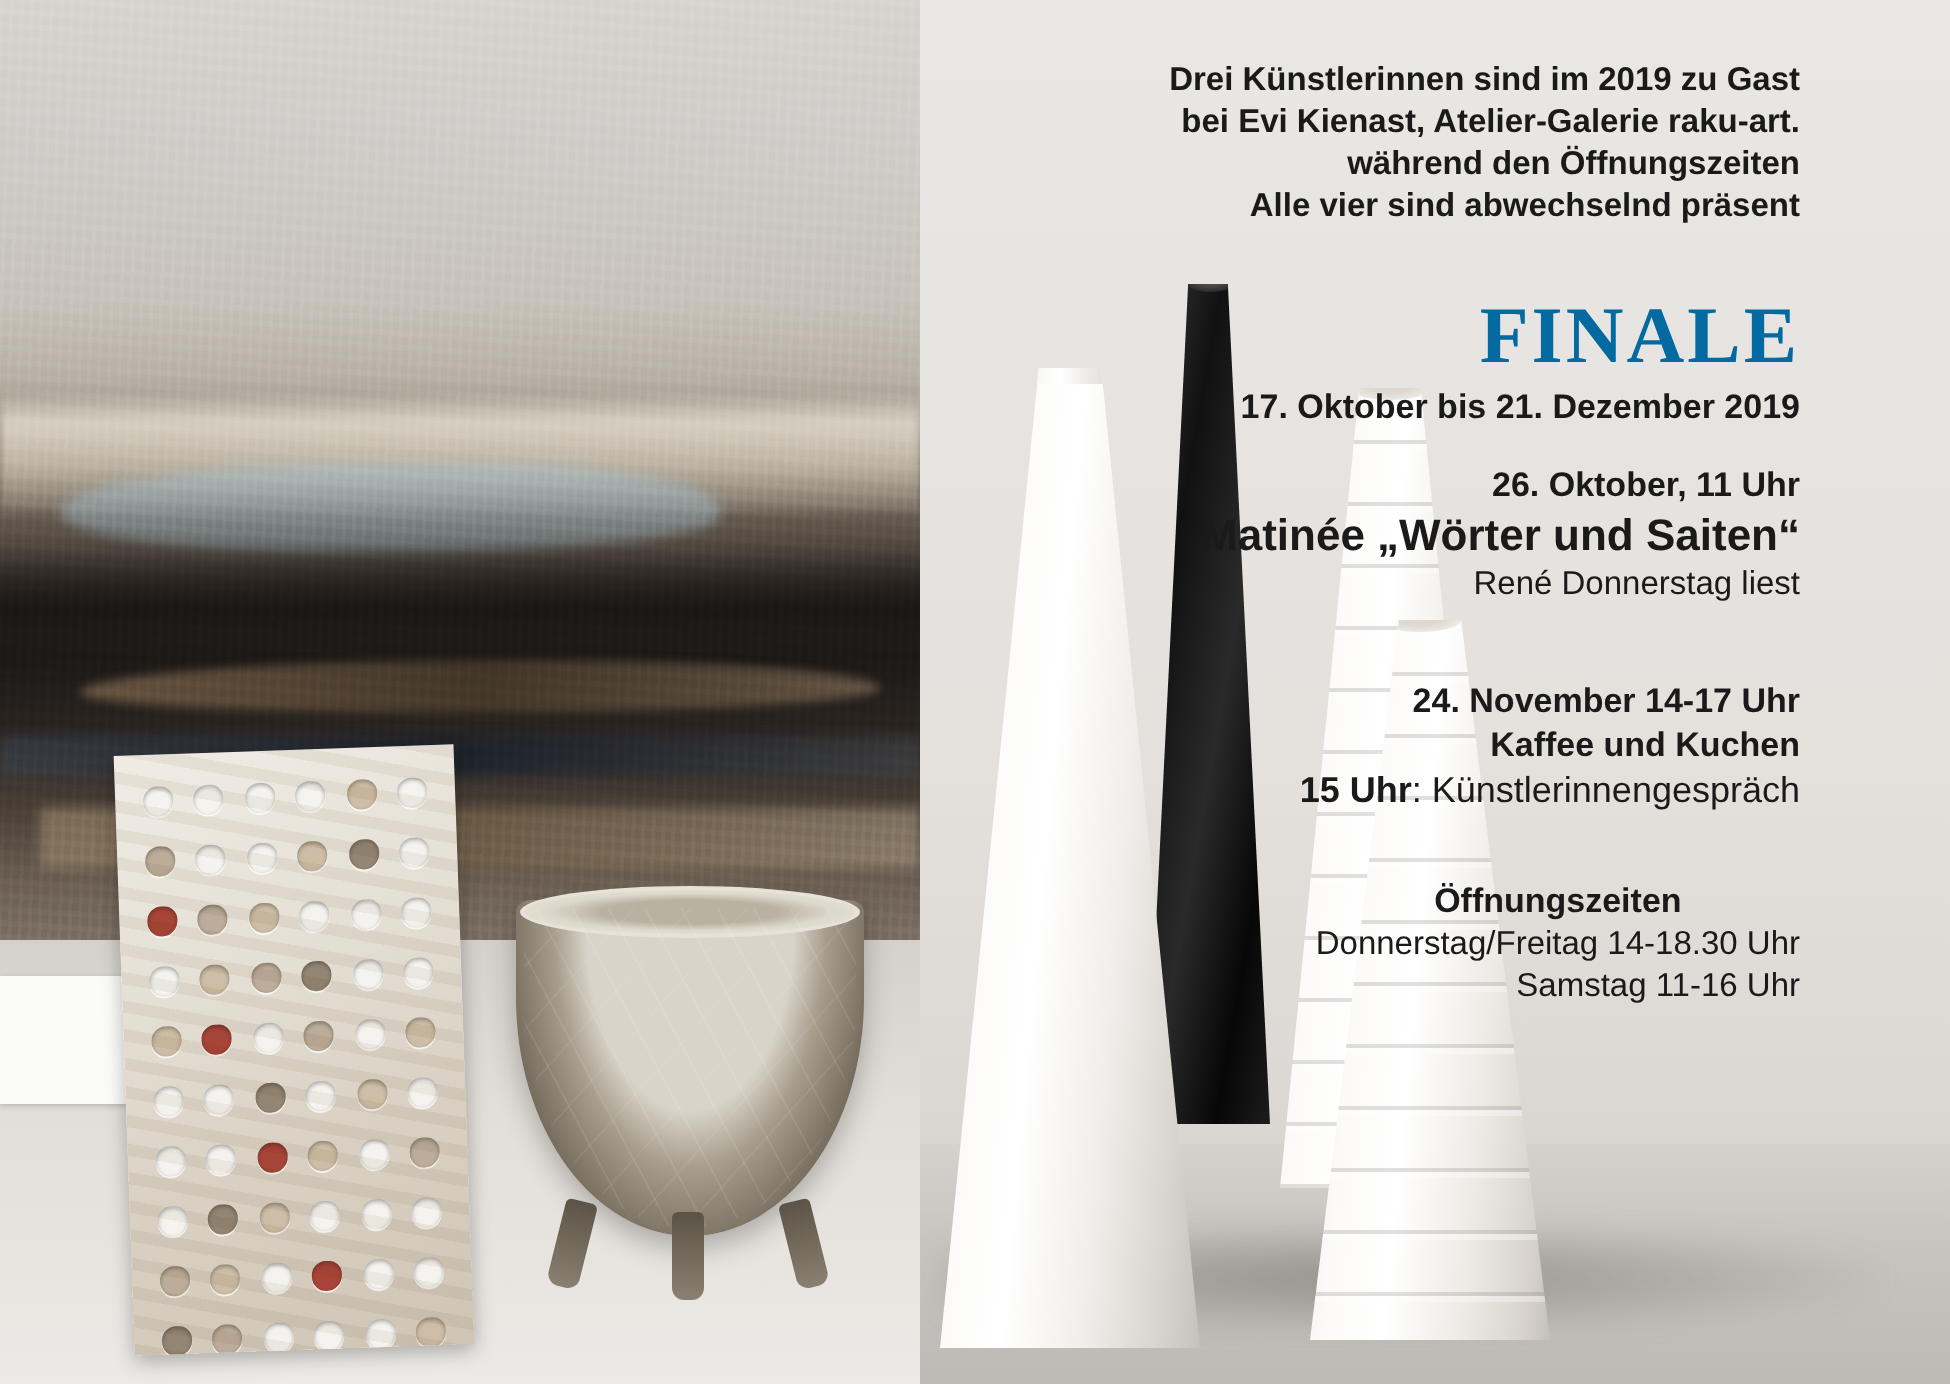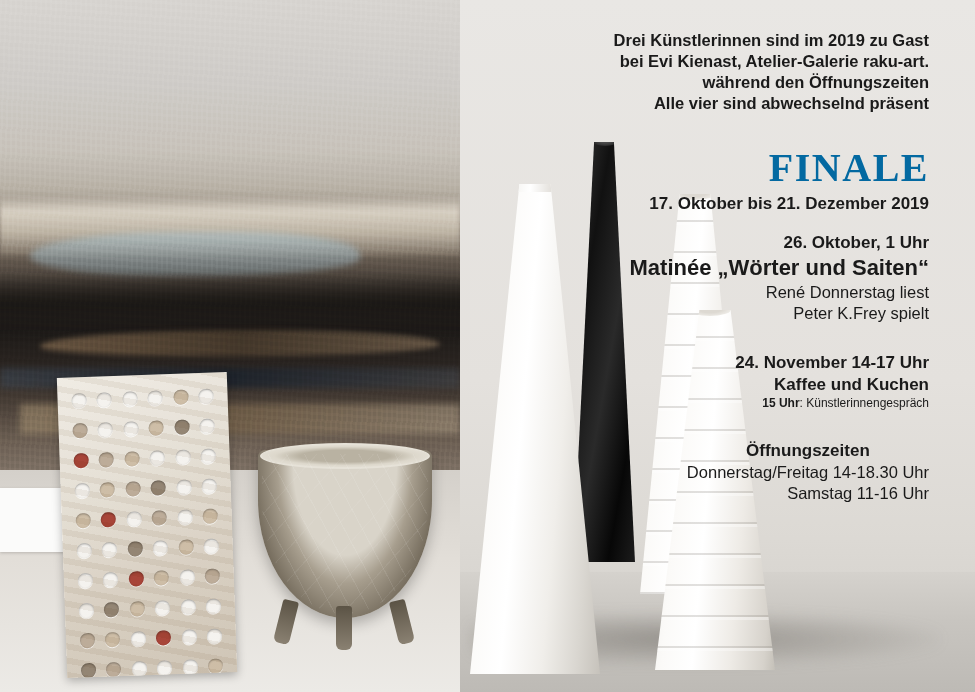--- a/index.html
+++ b/index.html
@@ -274,21 +274,20 @@
   }
 
   
   .text-layer {
     position: absolute;
     left: 460px;
     top: 0;
     width: 468px;
     height: 692px;
     color: #1a1a1a;
-    margin-left: 29px;
   }
   .block {
     position: absolute;
     right: 28px;
     text-align: right;
     line-height: 1.28;
   }
   .intro { top: 30px; font-size: 16.5px; font-weight: bold; }
   .intro div { white-space: nowrap; }
 
@@ -300,24 +299,24 @@
     letter-spacing: 1.5px;
     font-family: "Liberation Serif", serif;
   }
   .dates { top: 193px; font-size: 17px; font-weight: bold; }
 
   .event1 { top: 232px; font-size: 16.5px; }
   .event1 .l1 { font-weight: bold; font-size: 17px; }
   .event1 .l2 { font-weight: bold; font-size: 22px; }
   .event1 .l3, .event1 .l4 { font-weight: normal; font-size: 16.5px; }
 
-  .event2 { top: 352px; font-size: 16.5px; }
+  .event2 { top: 340px; font-size: 16.5px; }
   .event2 .l1 { font-weight: bold; font-size: 17px; }
   .event2 .l2 { font-weight: bold; font-size: 17px; }
-  .event2 .l3 { font-size: 12px; text-align: right; }
+  .event2 .l3 { font-size: 18px; text-align: right; }
   .event2 .l3 b { font-weight: bold; }
 
   .hours { top: 440px; font-size: 16.5px; }
   .hours .title { font-weight: bold; font-size: 17px; text-align: center; }
 
   .contact { top: 558px; font-size: 15.5px; }
   .contact .name { font-weight: bold; font-size: 16px; margin-bottom: 1px; }
 </style>
 </head>
 <body>
@@ -445,24 +444,23 @@
       <div>bei Evi Kienast, Atelier-Galerie raku-art.</div>
       <div>während den Öffnungszeiten</div>
       <div>Alle vier sind abwechselnd präsent</div>
     </div>
 
     <div class="block finale">FINALE</div>
 
     <div class="block dates">17. Oktober bis 21. Dezember 2019</div>
 
     <div class="block event1">
-      <div class="l1">26. Oktober, 1 Uhr</div>
+      <div class="l1">26. Oktober, 11 Uhr</div>
       <div class="l2">Matinée „Wörter und Saiten“</div>
       <div class="l3">René Donnerstag liest</div>
-      <div class="l4">Peter K.Frey spielt</div>
     </div>
 
     <div class="block event2">
       <div class="l1">24. November 14-17 Uhr</div>
       <div class="l2">Kaffee und Kuchen</div>
       <div class="l3"><b>15 Uhr</b><span>: Künstlerinnengespräch</span></div>
     </div>
 
     <div class="block hours">
       <div class="title">Öffnungszeiten</div>

